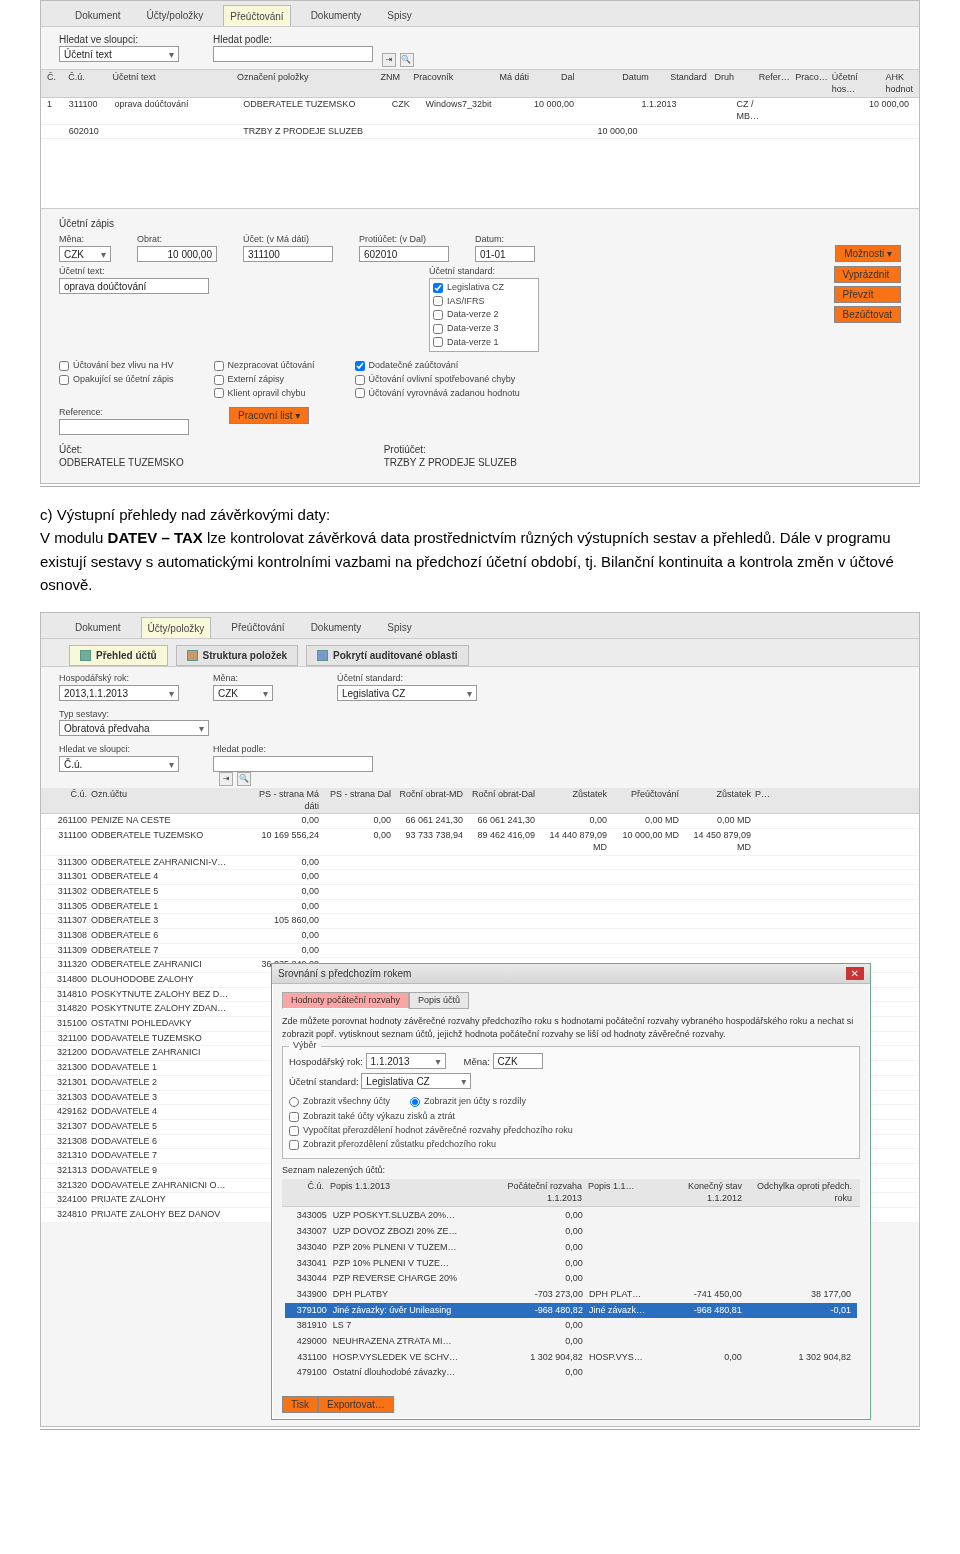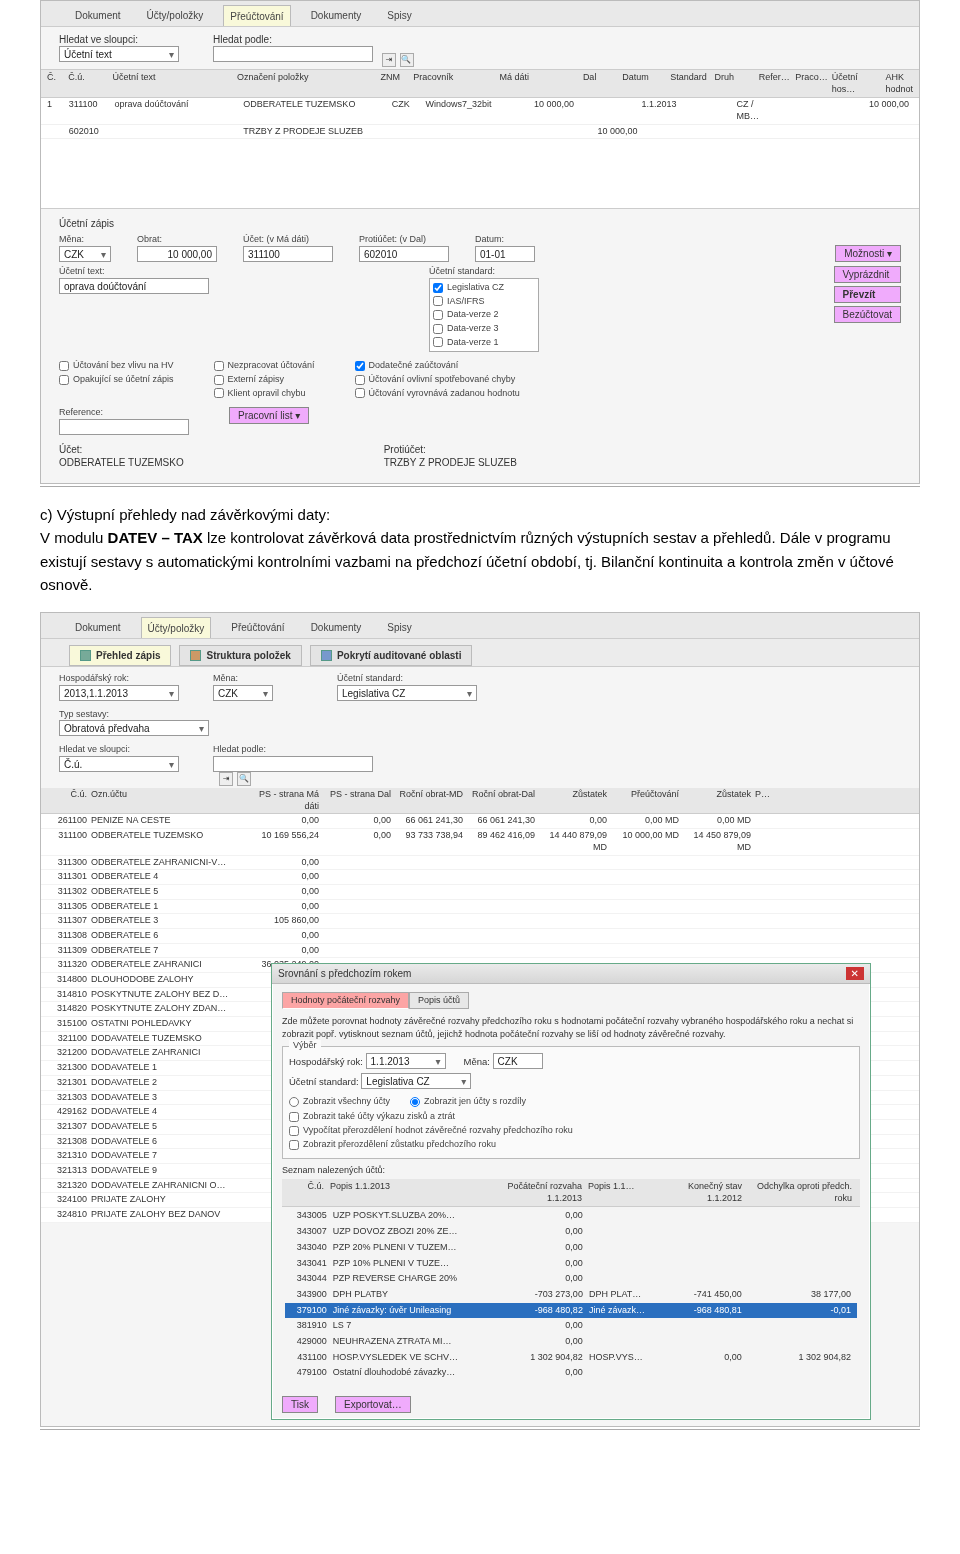--- a/index.html
+++ b/index.html
@@ -25,21 +25,21 @@
   .gridhead{display:flex;background:#e7e7e7;border-top:1px solid #ccc;border-bottom:1px solid #ccc;padding:2px 4px;font-size:9px;color:#333}
   .gridhead div{padding:0 2px}
   .gridbody{background:#fff;font-size:9px}
   .gridrow{display:flex;padding:1px 4px;border-bottom:1px solid #f0f0f0}
   .gridrow div{padding:0 2px}
   .spacer{height:70px;background:#fff;border-bottom:1px solid #ccc}
   .botpane{padding:8px 18px}
   .formrow{display:flex;gap:26px;align-items:flex-end;margin-bottom:4px}
   .formcol{display:flex;flex-direction:column}
   .formcol label{font-size:9px;color:#444}
-  .btn{display:inline-block;border:1px solid #888;background:#f0abfc;padding:1px 8px;font-size:10px;height:17px;line-height:14px}
+  .btn{display:inline-block;border:1px solid #888;background:#f97316;padding:1px 8px;font-size:10px;height:17px;line-height:14px}
   .chk{font-size:9px;color:#444;display:flex;align-items:center;gap:4px;margin:2px 0}
   .chk input{width:10px;height:10px}
   .colgroup{display:flex;gap:40px;flex-wrap:wrap;margin-top:6px}
 
   
   .tabs2{display:flex;gap:8px;padding:6px 28px 0;background:#ececec;border-bottom:1px solid #ccc}
   .tabs2 span{border:1px solid #bbb;background:#e4e4e4;padding:3px 10px;font-size:10px;display:flex;align-items:center;gap:5px}
   .tabs2 span.act{background:#f9f9da}
   .tabs2 .ico{width:11px;height:11px;display:inline-block;background:#7a9;border:1px solid #598}
   .tbl{background:#fff;font-size:9px}
@@ -56,21 +56,21 @@
   .miniTabs span{border:1px solid #aaa;background:#e7e7e7;padding:2px 8px;font-size:9px}
   .miniTabs span.act{background:#fca5a5;border-bottom-color:#fff}
   .popup p{font-size:9px;color:#333;line-height:1.35}
   .popup .sec{border:1px solid #bbb;padding:6px;margin:6px 0;background:#fafafa;position:relative}
   .popup .sec-title{position:absolute;top:-7px;left:6px;background:#fafafa;padding:0 4px;font-size:9px;color:#444}
   .popup .small-tbl .hd,.popup .small-tbl .rw{display:flex;font-size:9px}
   .popup .small-tbl .hd{background:#e6e6e6;border-bottom:1px solid #ccc}
   .popup .small-tbl div{padding:1px 3px}
   .pc1{width:42px;text-align:right}.pc2{width:160px}.pc3{width:98px;text-align:right}.pc4{width:70px}.pc5{width:90px;text-align:right}.pc6{width:110px;text-align:right}
   .popup .selrow{background:#2a6fbf;color:#fff}
-  .popup .btns{display:flex;gap:17px;padding:6px 10px}
+  .popup .btns{display:flex;gap:0;padding:6px 10px}
 </style>
 </head>
 <body>
 
 <div class="page">
 
   <div class="shot">
     <div class="tabsbar">
       <span>Dokument</span>
       <span>Účty/položky</span>
@@ -93,21 +93,21 @@
       </div>
     </div>
     <div class="gridhead">
       <div style="width:22px">Č.</div>
       <div style="width:46px">Č.ú.</div>
       <div style="width:130px">Účetní text</div>
       <div style="width:150px">Označení položky</div>
       <div style="width:34px">ZNM</div>
       <div style="width:90px">Pracovník</div>
       <div style="width:64px;text-align:left">Má dáti</div>
-      <div style="width:64px;text-align:center">Dal</div>
+      <div style="width:64px;text-align:left">Dal</div>
       <div style="width:50px">Datum</div>
       <div style="width:46px">Standard</div>
       <div style="width:46px">Druh</div>
       <div style="width:38px">Refer…</div>
       <div style="width:38px">Praco…</div>
       <div style="width:56px">Účetní hos…</div>
       <div style="flex:1">AHK hodnot</div>
     </div>
     <div class="gridbody" id="grid1body">
         <div class="gridrow">
@@ -199,21 +199,21 @@
                 <span>Data-verze 3</span>
               </label>
               <label class="chk">
                 <input type="checkbox" style="">
                 <span>Data-verze 1</span>
               </label>
             </div>
         </div>
         <div style="margin-left:auto;display:flex;flex-direction:column;gap:3px">
           <span class="btn">Vyprázdnit</span>
-          <span class="btn" style="font-weight:700">Převzít</span>
+          <span class="btn" style="font-weight:400">Převzít</span>
           <span class="btn">Bezúčtovat</span>
         </div>
       </div>
 
       <div class="colgroup">
         <div id="chkA">
             <label class="chk">
               <input type="checkbox" style="">
               <span>Účtování bez vlivu na HV</span>
             </label>
@@ -277,21 +277,21 @@
     <div class="tabsbar">
       <span>Dokument</span>
       <span class="act">Účty/položky</span>
       <span>Přeúčtování</span>
       <span>Dokumenty</span>
       <span>Spisy</span>
     </div>
     <div class="tabs2">
       <span class="act">
           <i class="ico"></i>
-          <b>Přehled zápis</b>
+          <b>Přehled účtů</b>
         </span>
       <span>
           <i class="ico" style="background:#c96"></i>
           <b>Struktura položek</b>
         </span>
       <span>
           <i class="ico" style="background:#79c"></i>
           <b>Pokrytí auditované oblasti</b>
         </span>
     </div>

